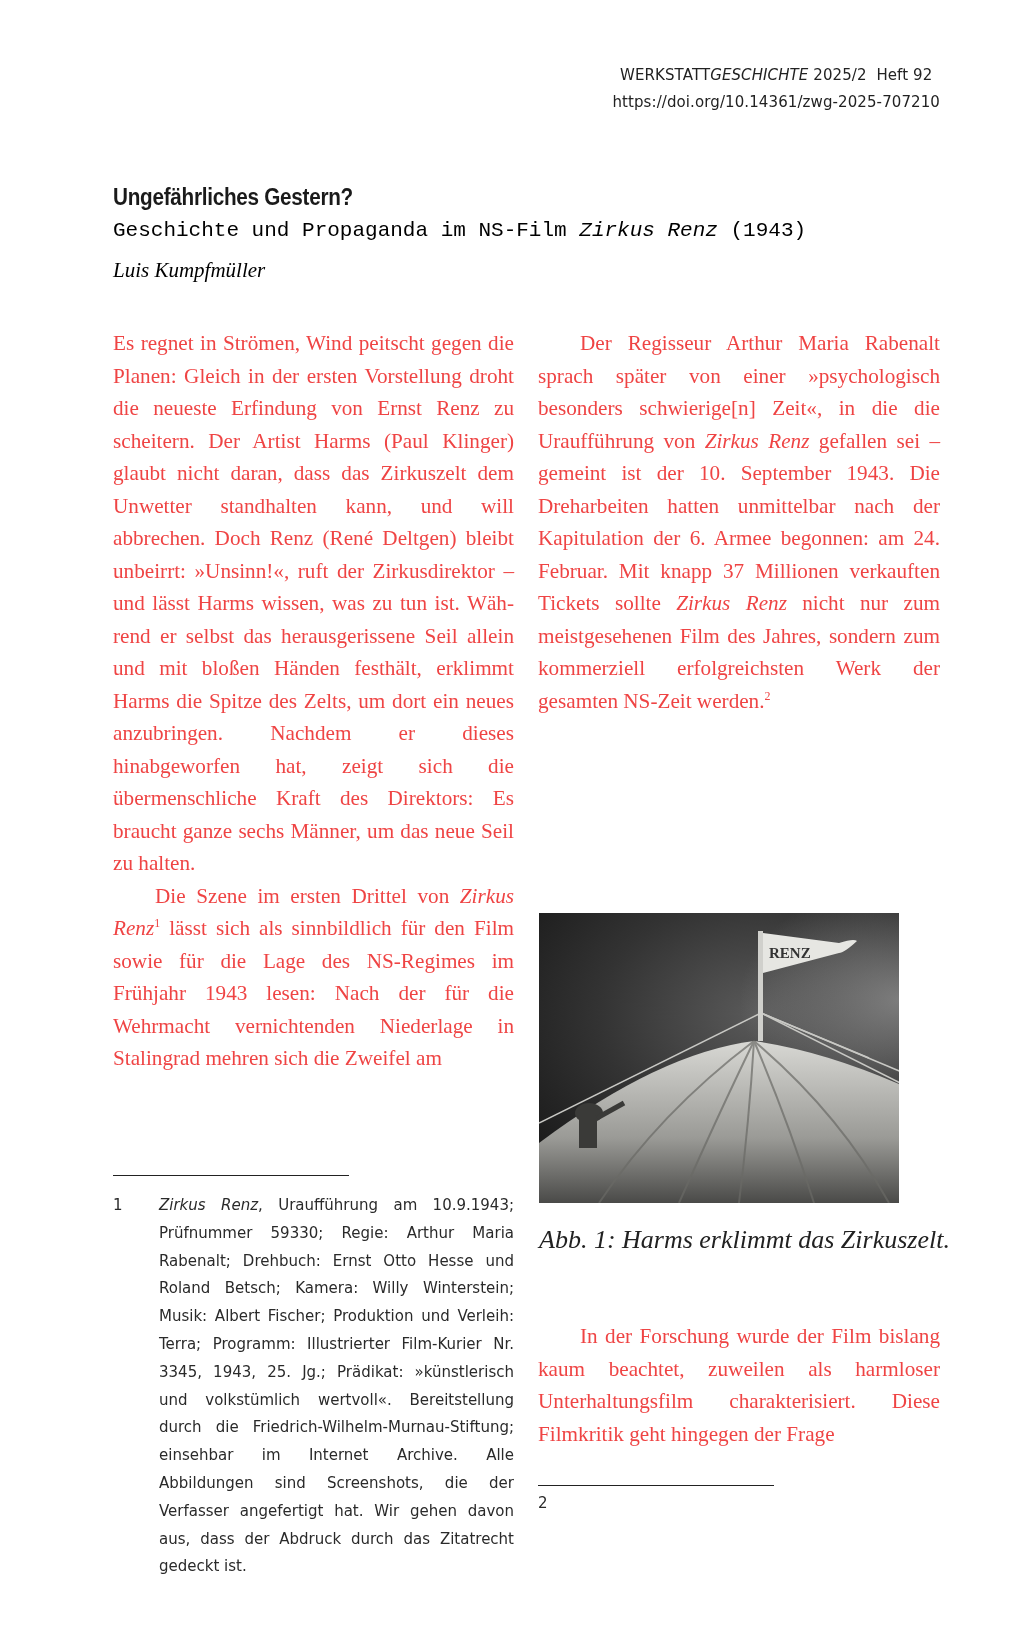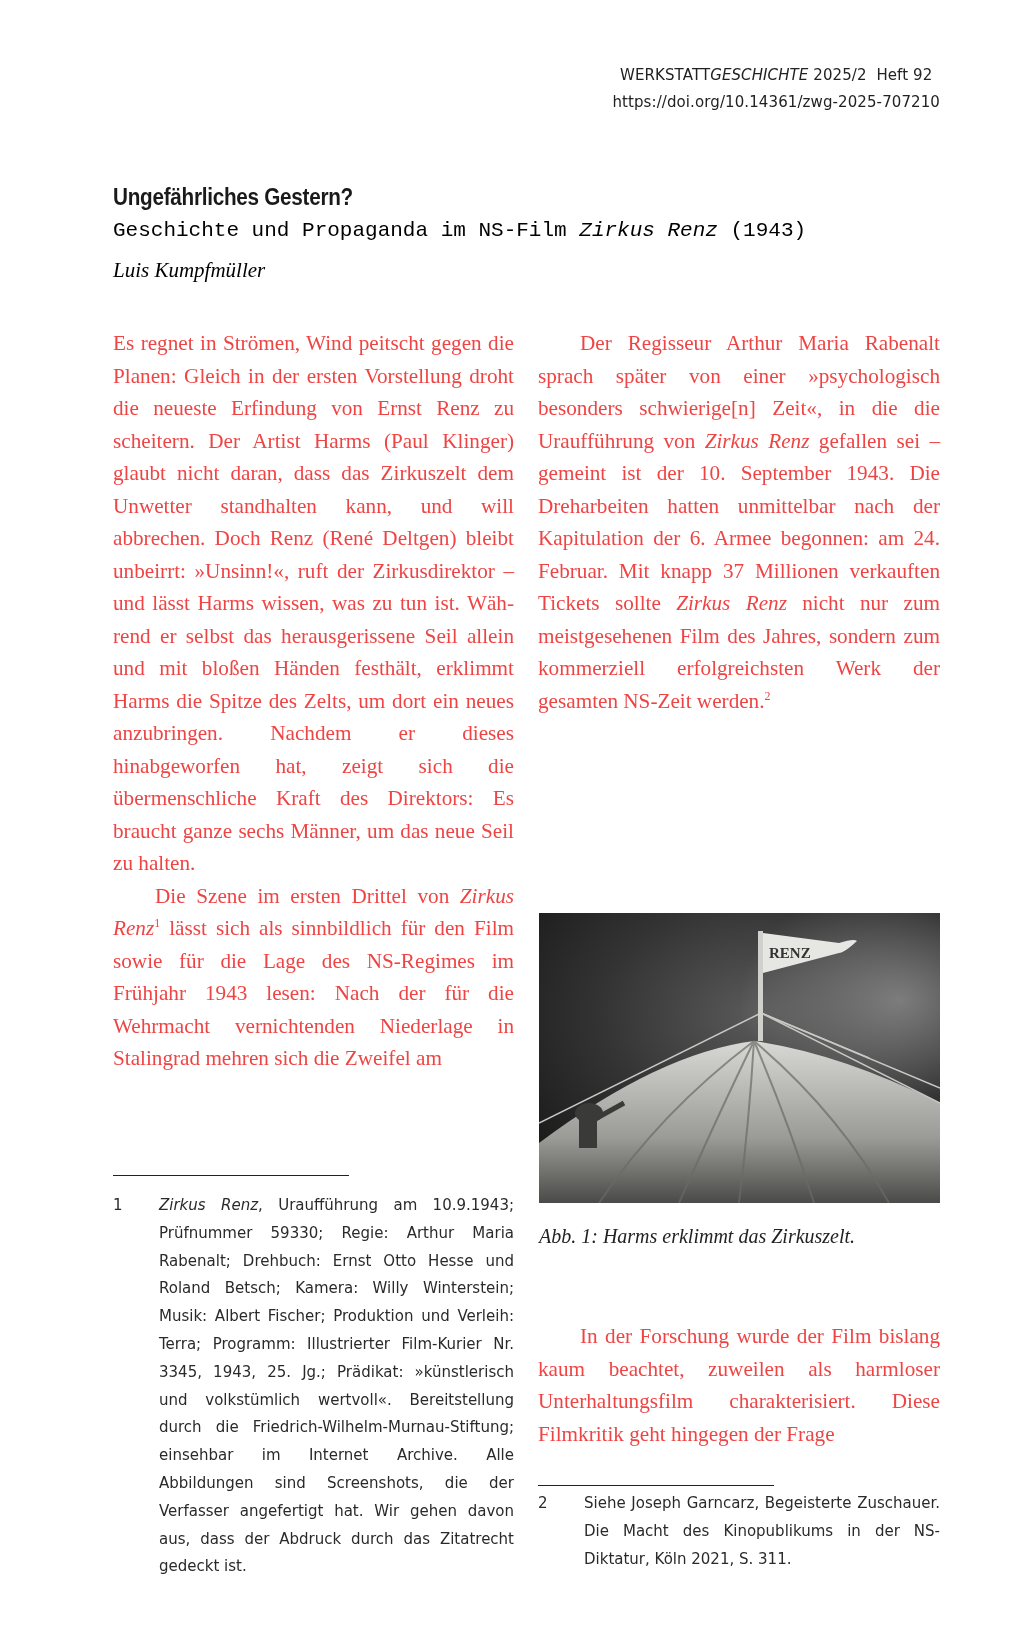--- a/index.html
+++ b/index.html
@@ -10,22 +10,22 @@
   .title { left: 113px; top: 184px; font-family: "Liberation Sans", sans-serif; font-weight: bold; font-size: 23px; color: #1a1a1a; letter-spacing: -0.3px; transform: scaleX(0.9); transform-origin: left; }
   .subtitle { left: 113px; top: 219px; font-family: Liberation Mono, monospace; font-size: 21px; color: #000000; }
   .author { left: 113px; top: 258px; font-family: "Liberation Serif", serif; font-style: italic; font-size: 21px; color: #000000; }
   .col { font-family: Liberation Serif, serif; font-size: 21.2px; line-height: 32.5px; color: #ef4444; text-align: justify; hyphens: manual; }
   .col p { margin: 0; }
   .col p.indent { text-indent: 42px; }
   .col-left { left: 113px; top: 327px; width: 401px; }
   .col-right-top { left: 538px; top: 327px; width: 402px; }
   .col-right-bottom { left: 538px; top: 1320px; width: 402px; }
   sup { font-size: 12px; line-height: 0; vertical-align: super; }
-  .figure { left: 539px; top: 913px; width: 401px; height: 290px; background: #2a2a2a; overflow: hidden; }
-  .caption { left: 539px; top: 1225px; font-family: "Liberation Serif", serif; font-style: italic; font-size: 20px; color: #222; }
+  .figure { left: 539px; top: 913px; width: 360px; height: 290px; background: #2a2a2a; overflow: hidden; }
+  .caption { left: 539px; top: 1225px; font-family: "Liberation Serif", serif; font-style: italic; font-size: 26px; color: #222; }
   .fn-rule { height: 0; border-top: 1.3px solid #222; }
   .fn-rule-1 { left: 113px; top: 1175px; width: 236px; }
   .fn-rule-2 { left: 538px; top: 1485px; width: 236px; }
   .footnote { font-family: "DejaVu Sans", sans-serif; font-size: 15px; line-height: 27.8px; color: #2a2a2a; text-align: justify; }
   .fn-num { position: absolute; left: 0; top: 0; }
   .fn-text { margin-left: 46px; }
   .fn-1 { left: 113px; top: 1192px; width: 401px; }
   .fn-2 { left: 538px; top: 1490px; width: 402px; }
   .fn-text .it { font-style: italic; }
   .it { font-style: italic; }
@@ -107,14 +107,13 @@
 
 <div class="abs fn-rule fn-rule-1"></div>
 <div class="abs footnote fn-1">
   <span class="fn-num">1</span>
   <div class="fn-text"><span class="it">Zirkus Renz</span><span>, Uraufführung am 10.9.1943; Prüfnummer 59330; Regie: Arthur Maria Rabenalt; Drehbuch: Ernst Otto Hesse und Roland Betsch; Kamera: Willy Winterstein; Musik: Albert Fischer; Produktion und Verleih: Terra; Programm: Illustrierter Film-Kurier Nr. 3345, 1943, 25. Jg.; Prädikat: »künstlerisch und volkstümlich wertvoll«. Bereitstellung durch die Friedrich-Wilhelm-Murnau-Stiftung; einsehbar im Internet Archive. Alle Abbildungen sind Screenshots, die der Verfasser angefertigt hat. Wir gehen davon aus, dass der Abdruck durch das Zitatrecht gedeckt ist.</span></div>
 </div>
 
 <div class="abs fn-rule fn-rule-2"></div>
 <div class="abs footnote fn-2">
   <span class="fn-num">2</span>
-  <div class="fn-text">Siehe Joseph Garncarz, Begeisterte Zuschau­er. Die Macht des Kinopublikums in der NS-Diktatur, Köln 2021, S. 311.</div>
 </div>
 
 </body></html>

